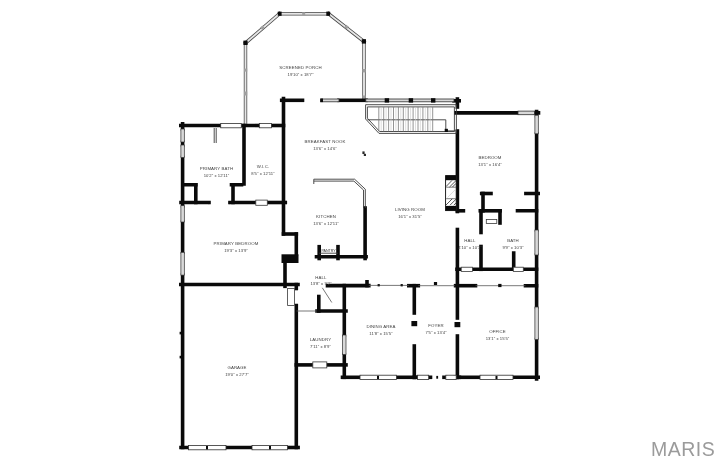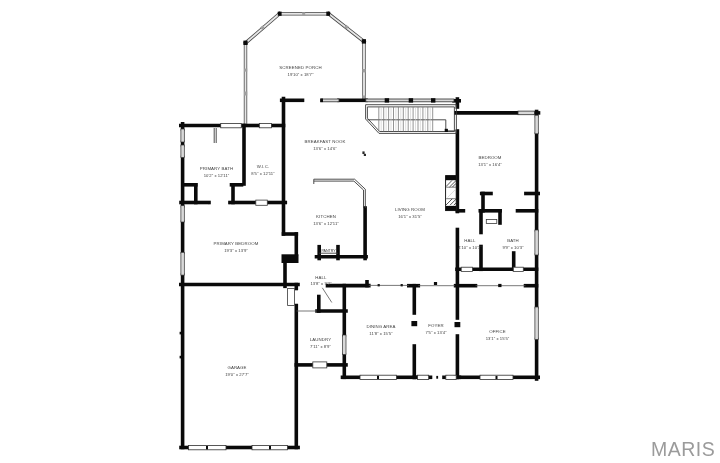--- a/index.html
+++ b/index.html
@@ -1,16 +1,16 @@
 <!DOCTYPE html>
 <html><head>
 <meta charset="utf-8">
 <style>
 html,body{margin:0;padding:0;background:#ffffff;}
-#page{position:relative;width:720px;height:463px;background:#ffffff;overflow:hidden;}
+#page{position:relative;width:720px;height:463px;background:#ffffff;overflow:hidden;border-radius:15px;}
 svg{display:block;}
 .w{stroke:#0a0a0a;stroke-width:3.6;fill:none;stroke-linecap:square;}
 .thin{stroke:#3a3a3a;stroke-width:0.9;fill:none;}
 .thin2{stroke:#555;stroke-width:0.8;fill:none;}
 .rm{font-family:"Liberation Sans",sans-serif;font-size:4.35px;fill:#414141;text-anchor:middle;letter-spacing:0.1px;}
 .dim{font-family:"Liberation Sans",sans-serif;font-size:4.2px;fill:#414141;text-anchor:middle;letter-spacing:0.05px;}
 .maris{font-family:"Liberation Sans",sans-serif;font-size:19.5px;fill:#9b9b9b;letter-spacing:0.5px;}
 </style>
 </head>
 <body>

